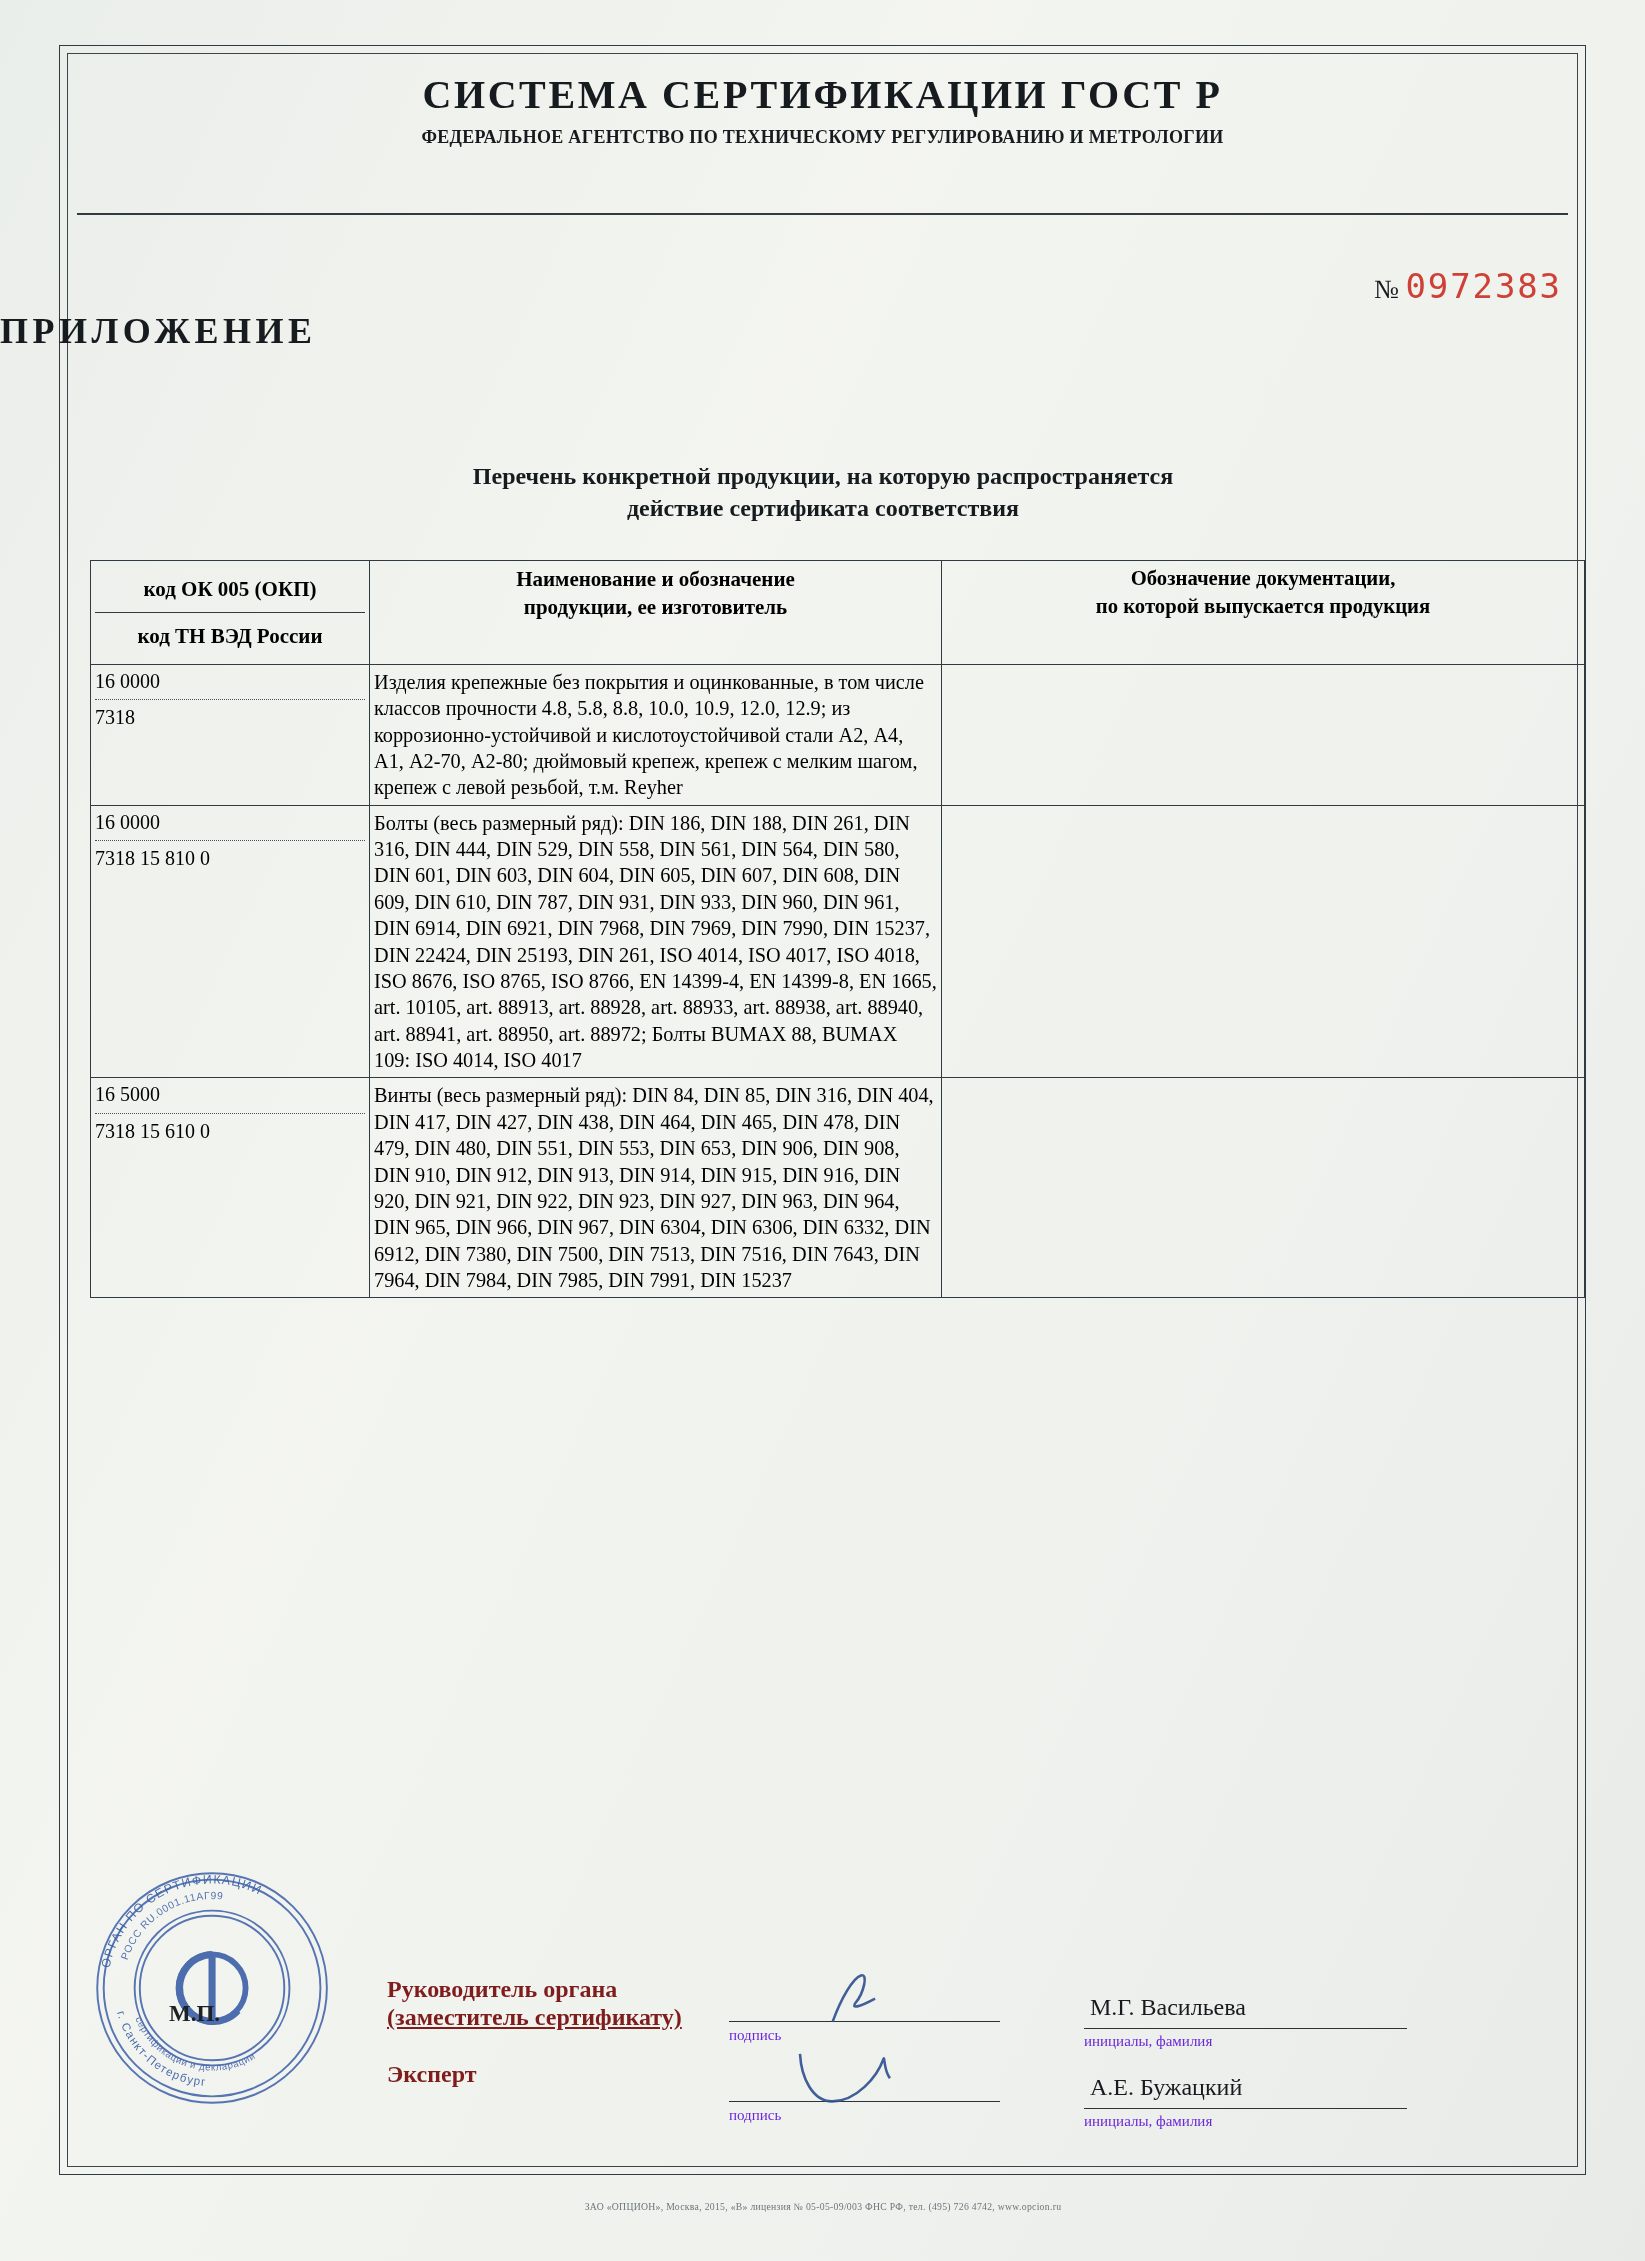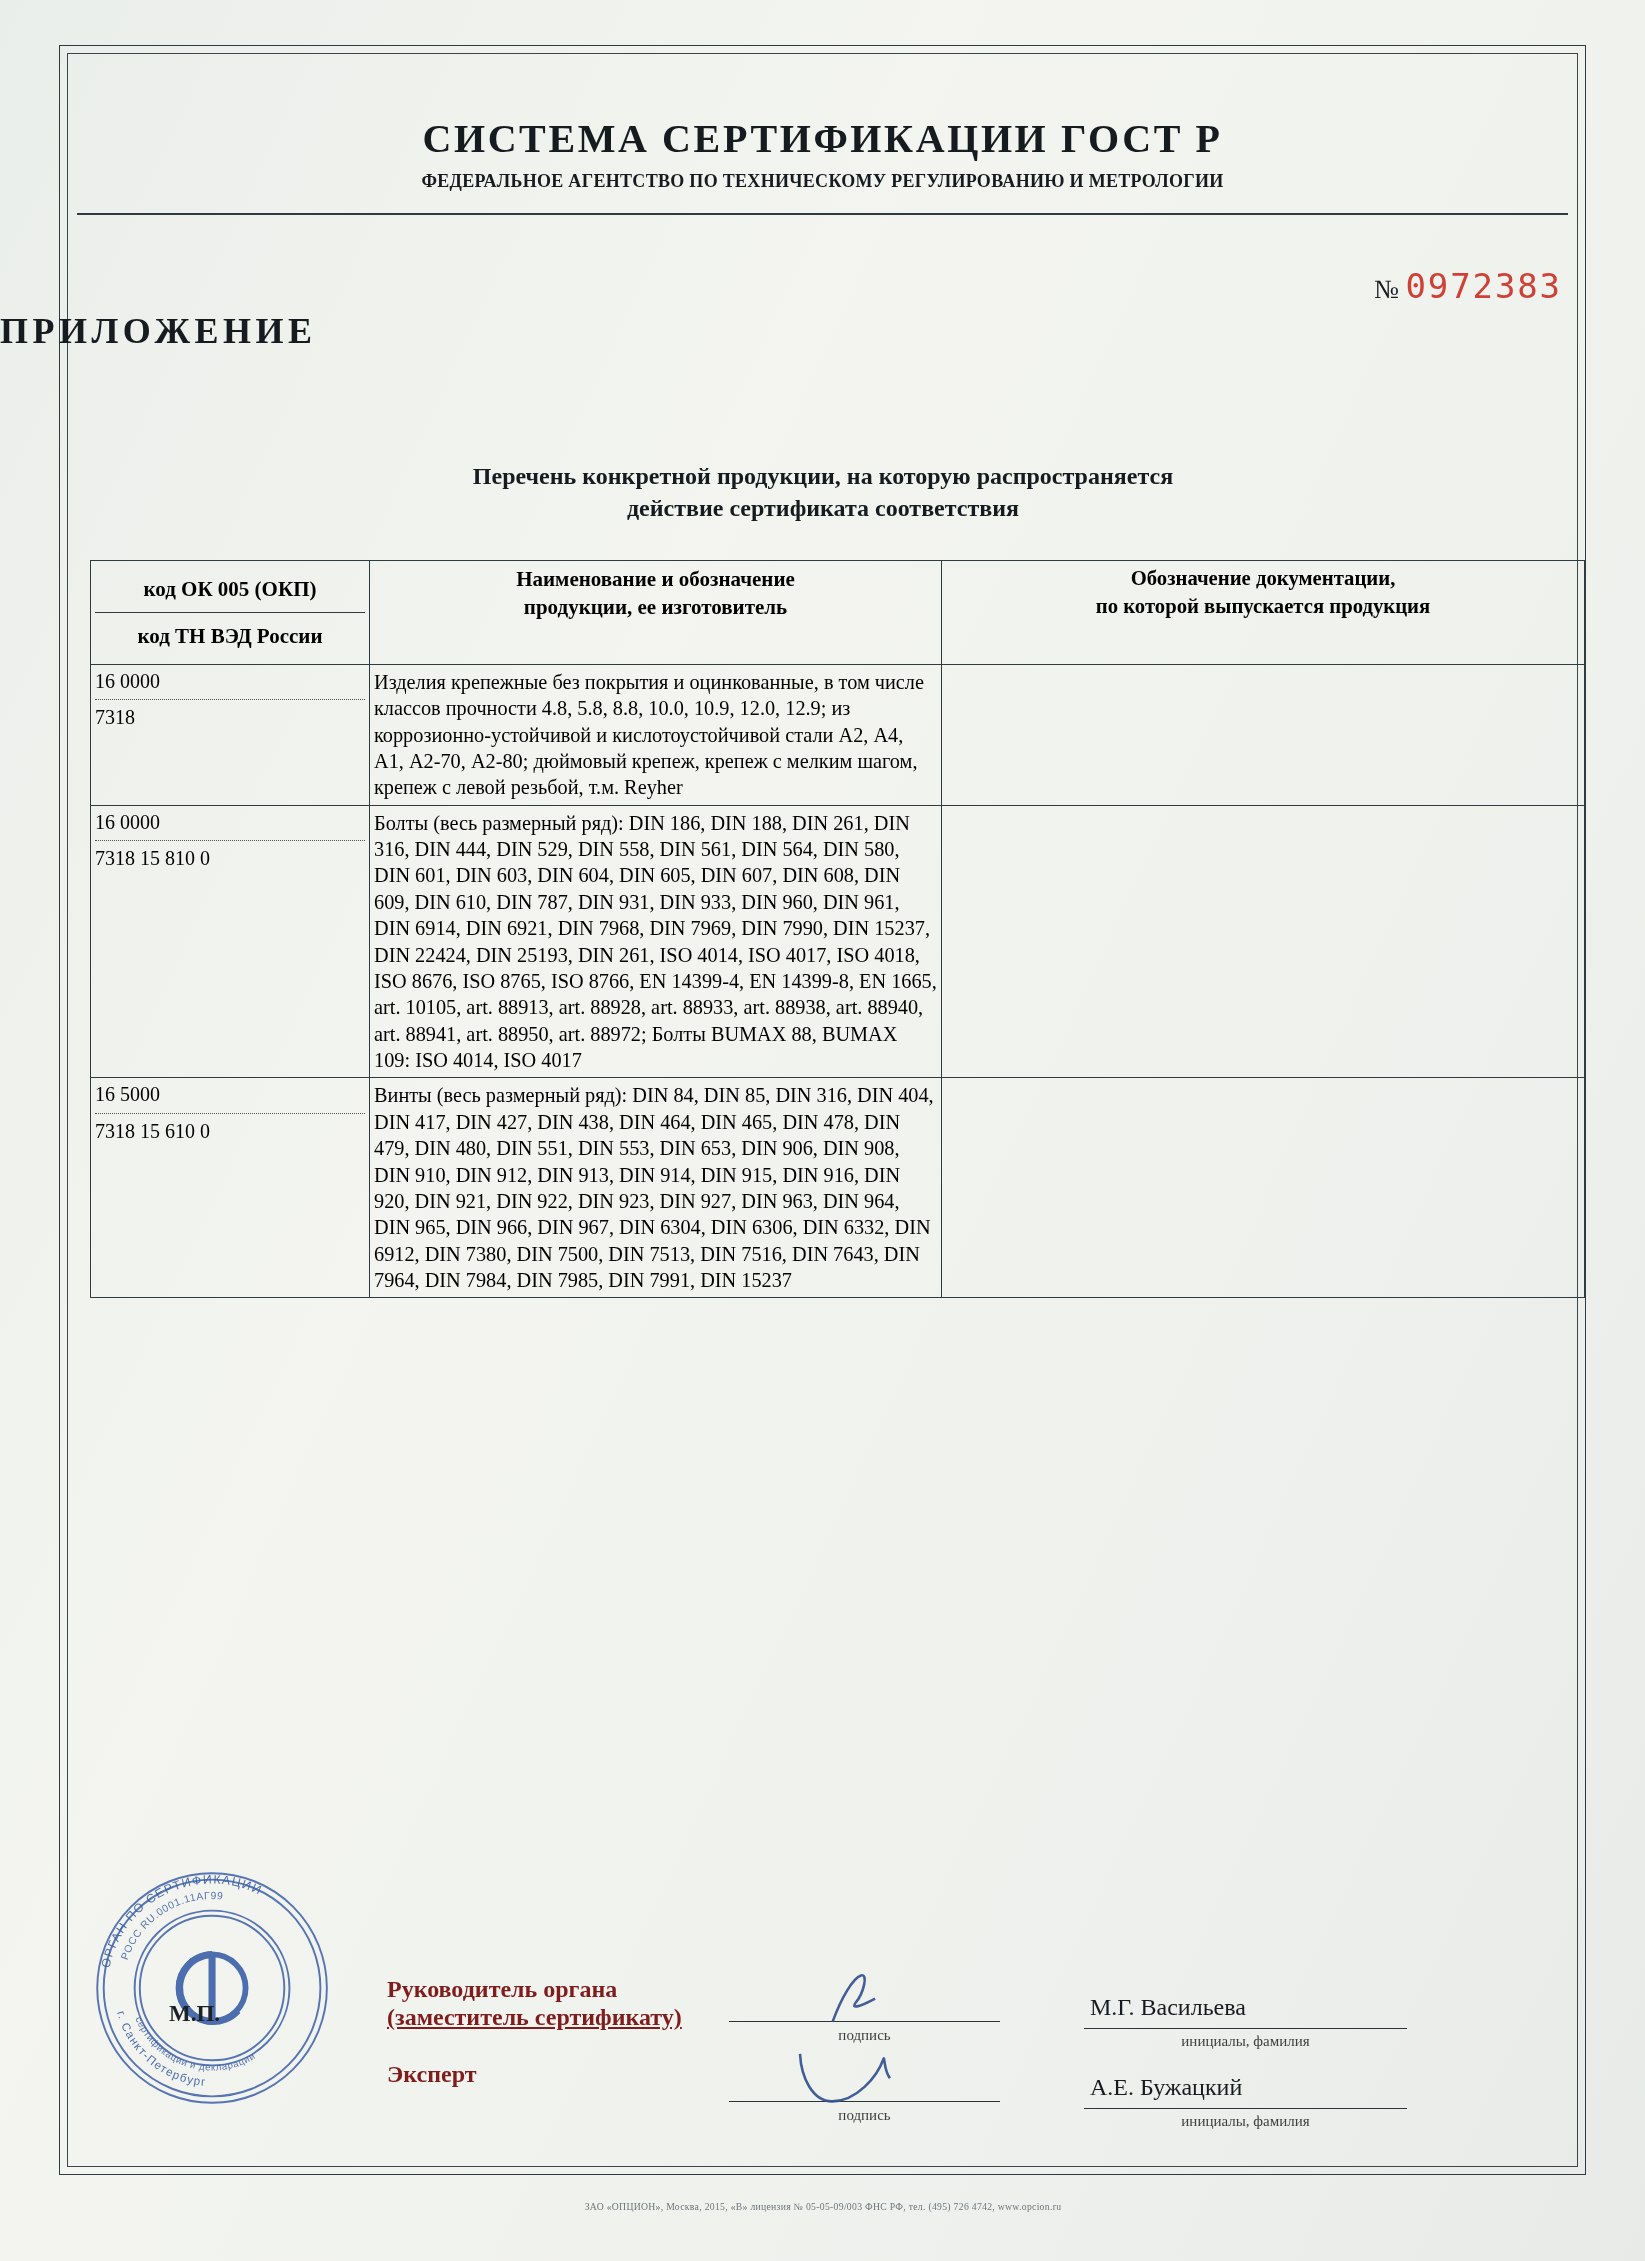--- a/index.html
+++ b/index.html
@@ -44,21 +44,20 @@
     border: 0.6px solid #3a454c;
     box-sizing: border-box;
   }
 
   .header-block {
     position: absolute;
     left: 77px;
     top: 71px;
     width: 1491px;
     text-align: center;
-    margin-top: 44px;
   }
   .title-main {
     font-size: 40px;
     font-weight: bold;
     letter-spacing: 2.6px;
     color: #161b1f;
     margin-bottom: 9px;
   }
   .title-sub {
     font-size: 18px;
@@ -238,22 +237,22 @@
     text-decoration: underline;
   }
   .sig-line {
     position: absolute;
     border-bottom: 1.3px solid #2b3338;
     height: 0;
   }
   .sig-caption {
     position: absolute;
     font-size: 15px;
-    color: #404040;
-    text-align: center;
+    color: #6d28d9;
+    text-align: left;
   }
   .sig-name {
     position: absolute;
     font-size: 24px;
     color: #161b1f;
   }
 
   .scribble {
     position: absolute;
     color: #2f4f8f;

